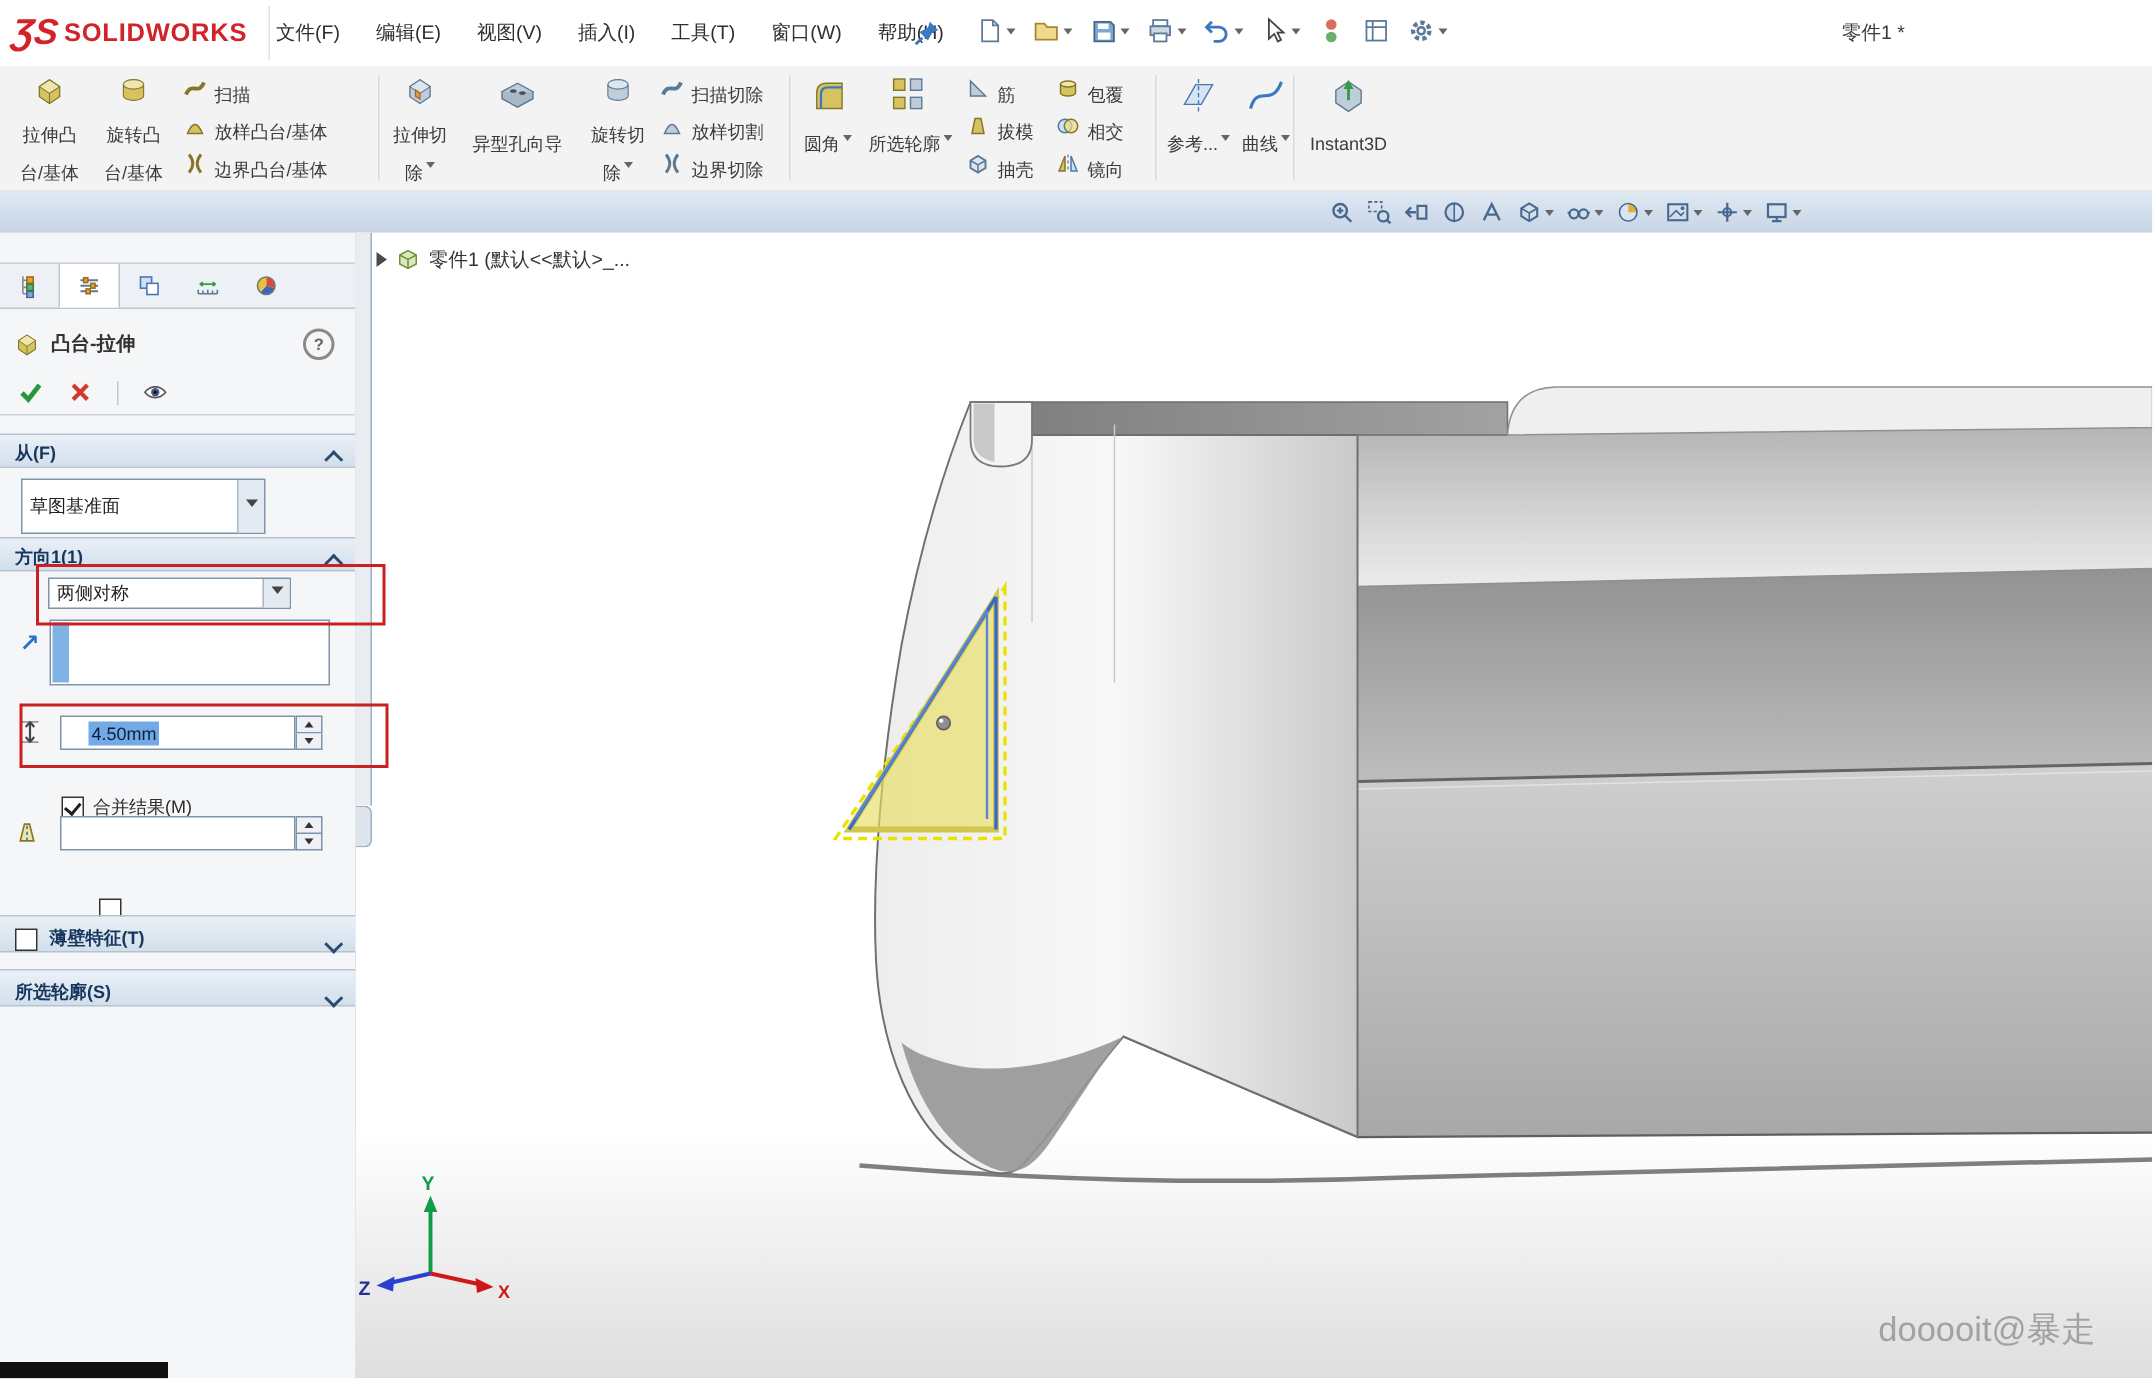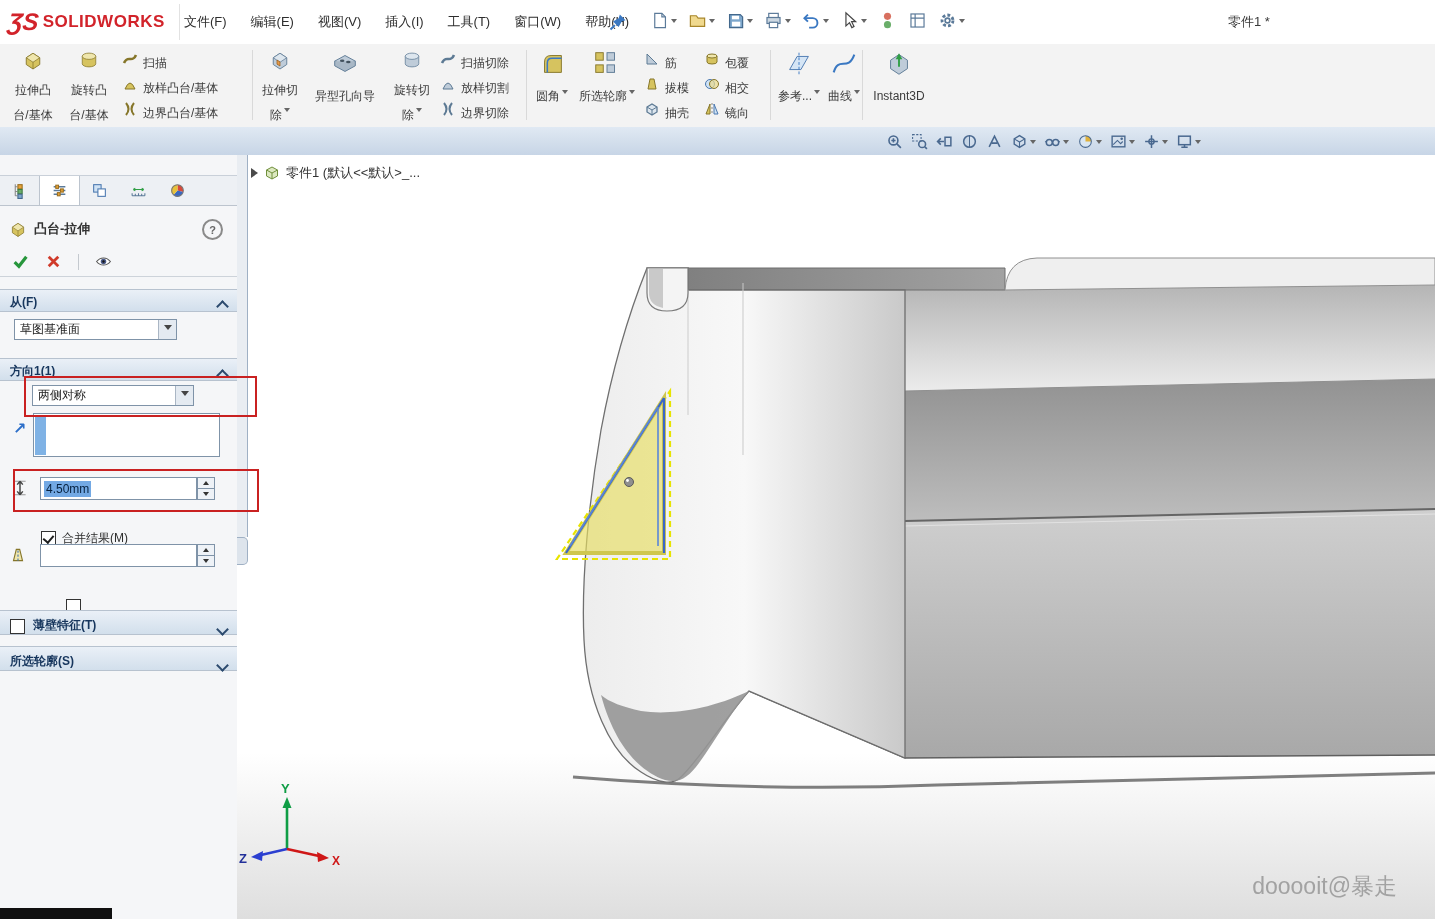--- a/index.html
+++ b/index.html
@@ -76,21 +76,21 @@
   .sel{position:absolute;display:flex;align-items:center;border:1px solid #7f93a8;background:#fff;
        font-size:12px;box-sizing:border-box;padding-left:5px;color:#222;}
   .sel .sarr{margin-left:auto;width:17px;align-self:stretch;background:#e4eaf1;
              border-left:1px solid #aab6c4;display:grid;place-items:center;}
   .tri-dn{width:0;height:0;border:4px solid transparent;border-top:5px solid #444;margin-top:4px;}
   .selbox{position:absolute;left:33px;top:258px;width:187px;height:44px;background:#fff;
           border:1px solid #7f93a8;box-sizing:border-box;}
   .selbox .hl{position:absolute;left:1px;top:1px;width:11px;height:40px;background:#7fb2e5;}
   .diricon{position:absolute;left:13px;top:264px;font-size:16px;font-weight:bold;color:#2d6fc9;}
   .numfield{position:absolute;height:23px;background:#fff;border:1px solid #7f93a8;
-            box-sizing:border-box;font-size:12px;display:flex;align-items:center;padding-left:3px;}
+            box-sizing:border-box;font-size:12px;display:flex;align-items:center;padding-left:18px;}
   .selhl{background:#73a9e4;color:#06213f;padding:1px 2px;}
   .spin{position:absolute;width:18px;height:23px;display:flex;flex-direction:column;}
   .spin .b{flex:1;background:#eef2f7;border:1px solid #7f93a8;display:grid;place-items:center;}
   .spin .b+.b{border-top:none;}
   .tri-u{width:0;height:0;border:3.5px solid transparent;border-bottom:4.5px solid #333;margin-top:-3px;}
   .tri-d{width:0;height:0;border:3.5px solid transparent;border-top:4.5px solid #333;margin-top:3px;}
   .cbrow{position:absolute;display:flex;align-items:center;gap:6px;font-size:12px;color:#2c2c2c;margin-top:20px;}
   .cb{width:13px;height:13px;border:1px solid #333;background:#fff;position:relative;flex:0 0 13px;}
   .cb.checked::after{content:"";position:absolute;left:2.5px;top:0.5px;width:5px;height:8px;
       border-right:2px solid #1d1d1d;border-bottom:2px solid #1d1d1d;transform:rotate(40deg);}
@@ -707,21 +707,21 @@
       <span class="vsep"></span>
       <svg>
           <use href="#sy-eye"></use>
         </svg>
     </div>
 
     <div class="sec-h" style="top:134px">
       <span>从(F)</span>
       <span class="chev up"></span>
     </div>
-    <div class="sel" style="left:14px;top:164px;width:163px;height:21px">
+    <div class="sel" style="left:14px;top:164px;width:163px;height:37px">
       <span>草图基准面</span>
       <span class="sarr">
           <span class="tri-dn" style="margin-top:0"></span>
         </span>
     </div>
 
     <div class="sec-h" style="top:203px">
       <span>方向1(1)</span>
       <span class="chev up"></span>
     </div>

